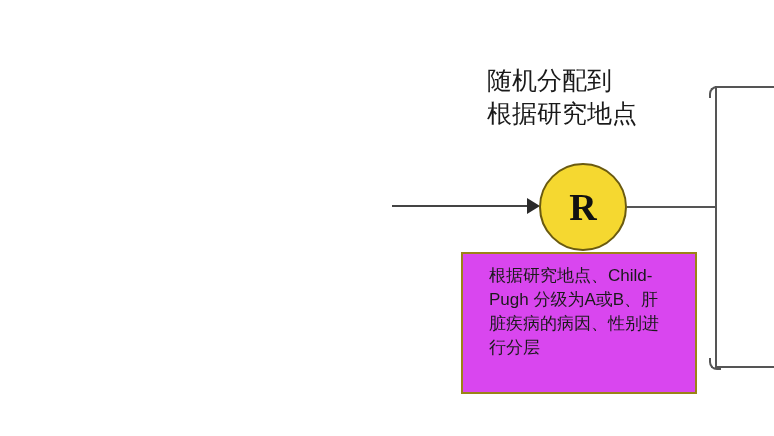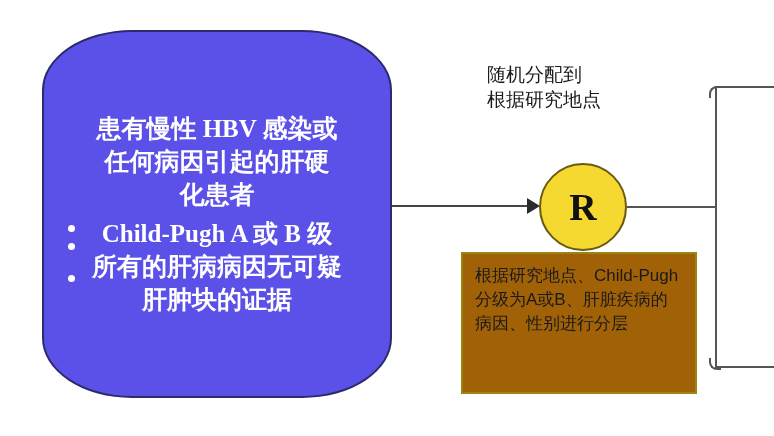--- a/index.html
+++ b/index.html
@@ -79,25 +79,24 @@
     border-bottom: 8px solid transparent;
     border-left: 13px solid #2b2b2b;
   }
 
   
   #randomize-label {
     position: absolute;
     left: 487px;
     top: 64px;
     width: 210px;
-    font-size: 19px;
+    font-size: 25px;
     color: #1a1a1a;
     line-height: 1.32;
     text-align: left;
-    font-family: Liberation Mono, monospace;
   }
 
   
   #r-circle {
     position: absolute;
     left: 539px;
     top: 163px;
     width: 88px;
     height: 88px;
     border-radius: 50%;
@@ -115,24 +114,24 @@
     color: #111111;
   }
 
   
   #strat-box {
     position: absolute;
     left: 461px;
     top: 252px;
     width: 236px;
     height: 142px;
-    background: #a16207;
+    background: #d946ef;
     border: 2px solid #9b8416;
     box-sizing: border-box;
-    padding: 10px 12px;
+    padding: 10px 26px;
     font-size: 17px;
     color: #1a1a1a;
     line-height: 1.42;
   }
 
   
   #bracket-vert {
     position: absolute;
     left: 715px;
     top: 86px;
@@ -185,35 +184,20 @@
     border-left: 2px solid #555555;
     border-bottom-left-radius: 8px;
     box-sizing: border-box;
   }
 </style>
 </head>
 <body>
 
 <div id="canvas">
 
-  <div id="population-box">
-    <div class="line group-1">
-      <div>患有慢性 HBV 感染或</div>
-      <div>任何病因引起的肝硬</div>
-      <div>化患者</div>
-    </div>
-    <div class="line bullet-block">
-      <span class="bullet-dot d1"></span>
-      <span class="bullet-dot d2"></span>
-      <span class="bullet-dot d3"></span>
-      <div>Child-Pugh A 或 B 级</div>
-      <div>所有的肝病病因无可疑</div>
-      <div>肝肿块的证据</div>
-    </div>
-  </div>
 
   <div id="arrow-to-r"></div>
   <div id="arrow-head"></div>
 
   <div id="randomize-label">
     <div>随机分配到</div>
     <div>根据研究地点</div>
   </div>
 
   <div id="r-circle">

